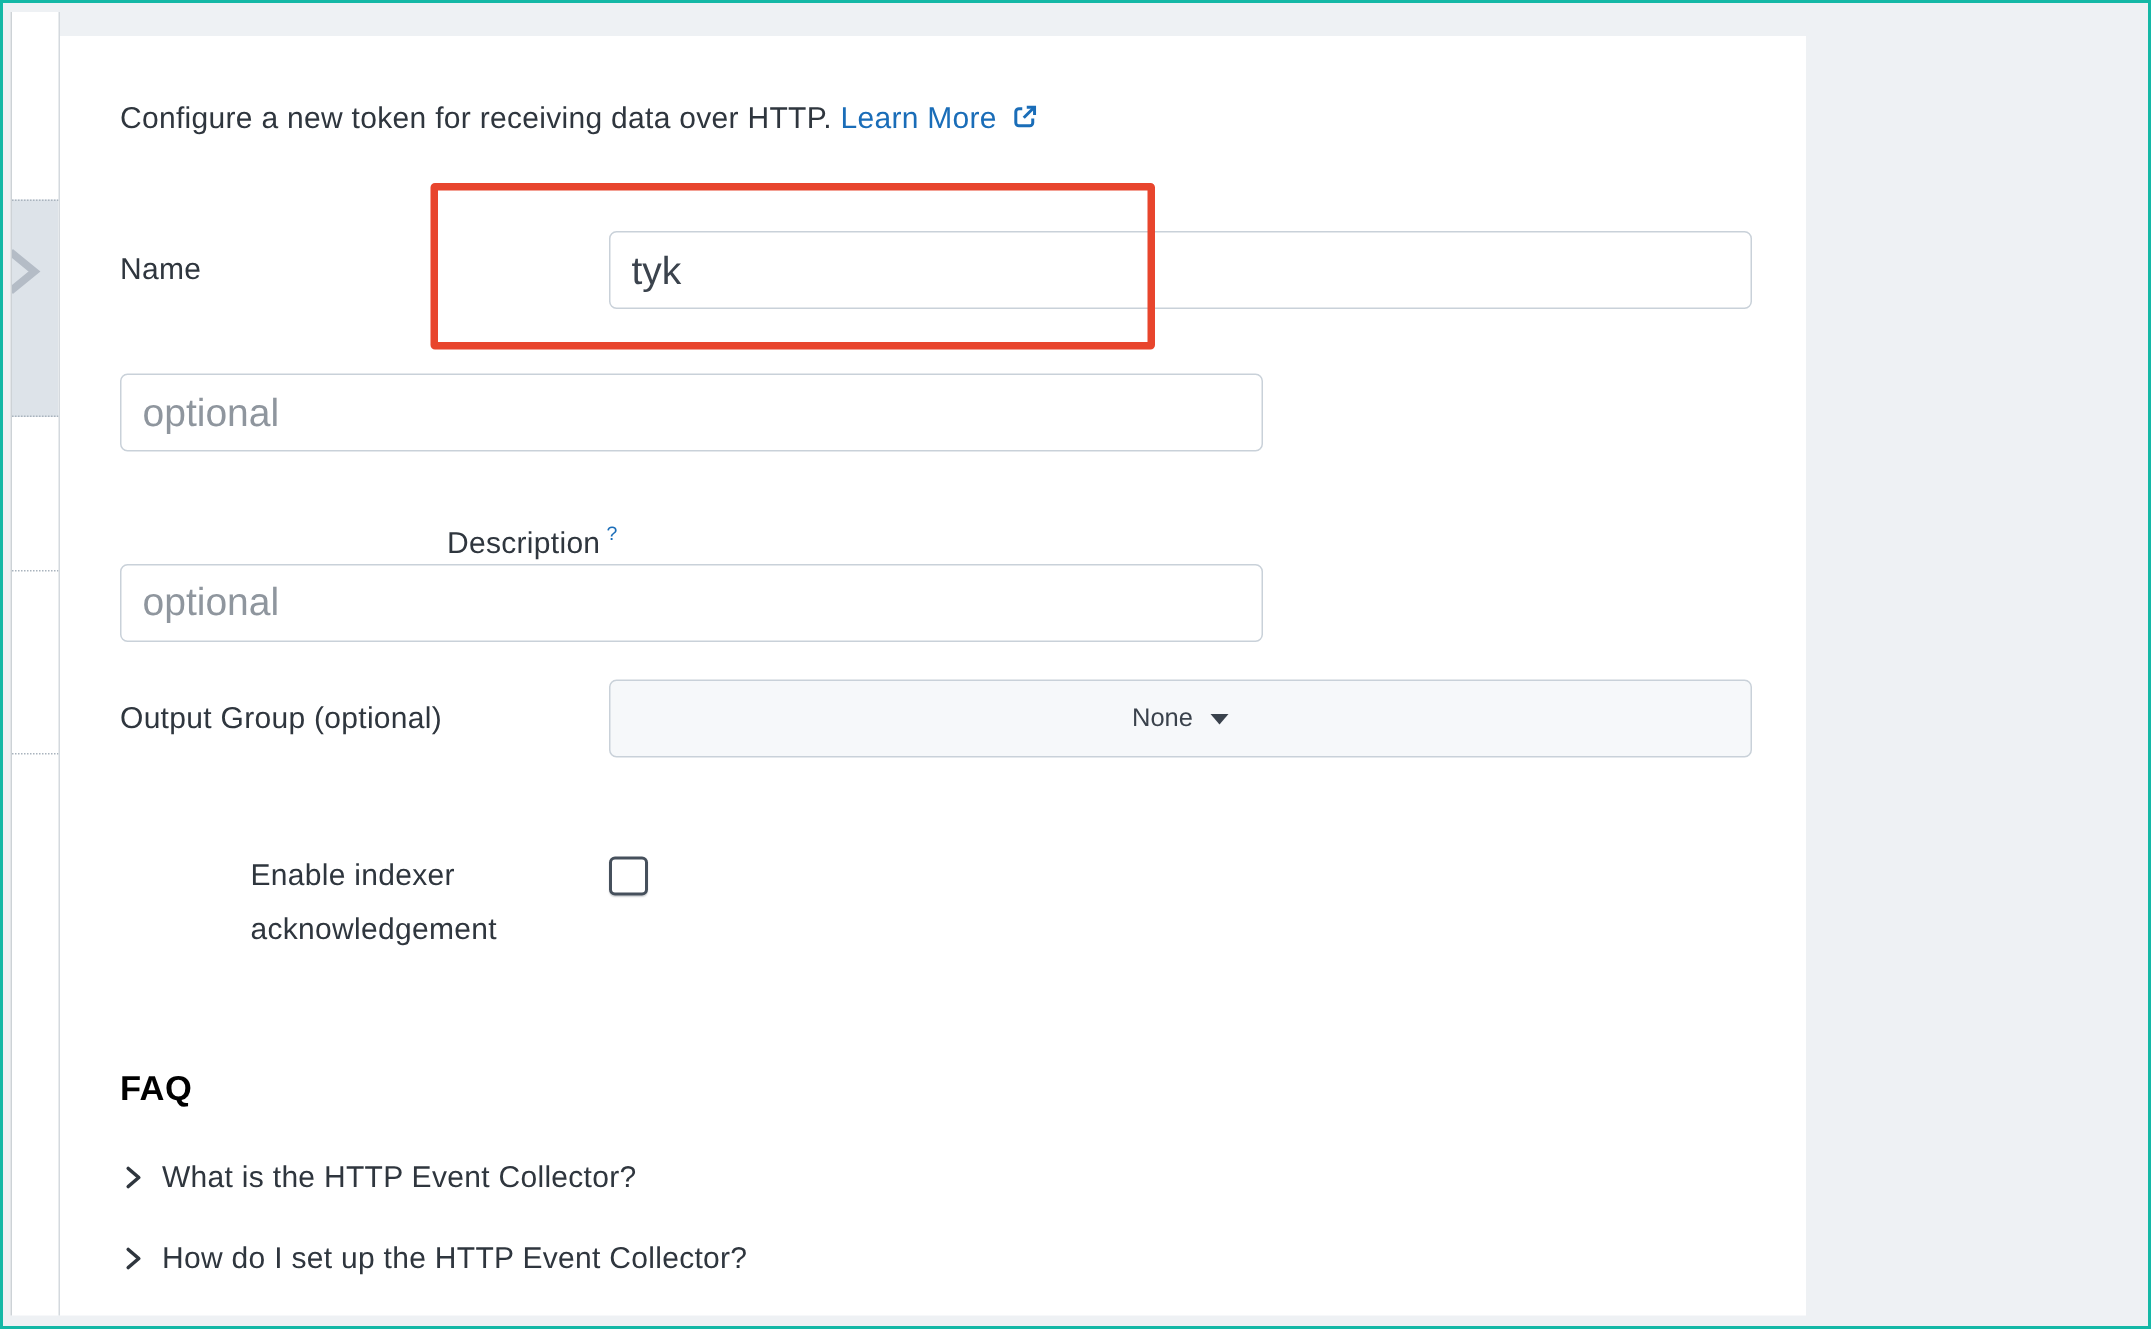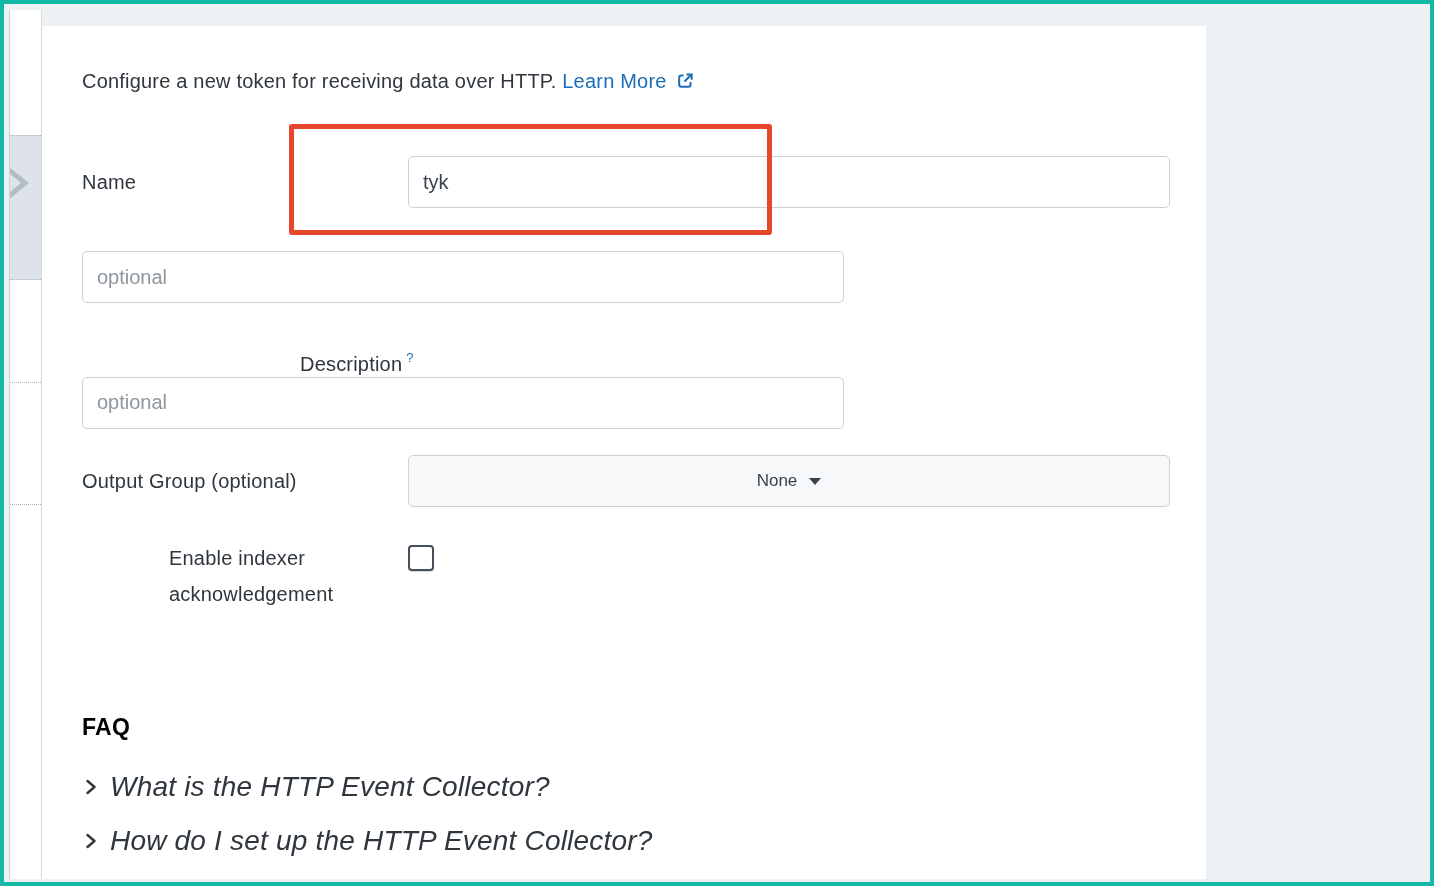--- a/index.html
+++ b/index.html
@@ -1,19 +1,19 @@
 <!DOCTYPE html>
 <html><head>
 <meta charset="utf-8">
 <style>
   html, body { margin:0; padding:0; background:#ffffff; }
   #screen {
     position:relative; width:1434px; height:886px;
     background:#eef1f4; overflow:hidden; box-sizing:border-box;
-    border:4px solid #14b8a6;
+    border:2px solid #14b8a6;
     font-family:"Liberation Sans", sans-serif;
     color:#31373e;
   }
 
   
   .side-strip {
     position:absolute; left:5px; top:6px; width:33px; height:869px;
     background:#ffffff; border-left:1px solid #cdd2d6; border-right:1px solid #d4d9de;
     box-sizing:border-box; overflow:hidden;
   }
@@ -55,53 +55,53 @@
     width:307px; flex:none; margin-right:19px;
     font-size:20px; color:#2f363e; letter-spacing:0.2px; line-height:26px;
   }
   .help {
     color:#1a6db8; font-size:13px; margin-left:4px; cursor:pointer;
     position:relative; top:-1px;
   }
   .text-input {
     width:762px; height:52px; box-sizing:border-box;
     border:1px solid #c9d1d9; border-radius:5px; background:#ffffff;
-    font-family:"Liberation Sans", sans-serif; font-size:20px; color:#3b434d;
+    font-family:"Liberation Sans", sans-serif; font-size:26px; color:#3b434d;
     padding:0 14px; outline:none;
   }
   .text-input::placeholder { color:#8f969e; opacity:1; }
 
   .dropdown {
     width:762px; height:52px; box-sizing:border-box;
     border:1px solid #c9d1d9; border-radius:5px; background:#f6f8fa;
     display:flex; align-items:center; justify-content:center;
     font-size:17px; color:#3a424c; cursor:pointer;
   }
   .caret {
     width:0; height:0; margin-left:12px; display:inline-block;
     border-left:6px solid transparent; border-right:6px solid transparent;
     border-top:7px solid #3a424c;
   }
 
-  .checkbox-row { align-items:flex-start; }
+  .checkbox-row { align-items:flex-start;margin-top:28px; }
   .checkbox-row .row-label { width:220px; padding-left:87px; line-height:36px; }
   .checkbox {
     width:26px; height:26px; box-sizing:border-box; margin-top:5px;
     border:2px solid #46505c; border-radius:4px; background:#ffffff;
     cursor:pointer; box-shadow:0 1px 1px rgba(70,80,92,0.25);
   }
 
   
   .faq-title {
     position:absolute; left:40px; top:688px; font-size:23px; font-weight:bold;
     color:#000000; letter-spacing:0.3px;
   }
   .faq-item {
     position:absolute; left:40px; height:28px; display:flex; align-items:center;
-    font-size:28px; color:#2f363e; letter-spacing:0.2px; cursor:pointer;font-style:italic;
+    font-size:20px; color:#2f363e; letter-spacing:0.2px; cursor:pointer;
   }
   .faq-item svg { margin-right:10px; flex:none; }
   .faq-item.i0 { top:747px; }
   .faq-item.i1 { top:801px; }
 </style>
 </head>
 <body>
 
 <div id="screen">
 

